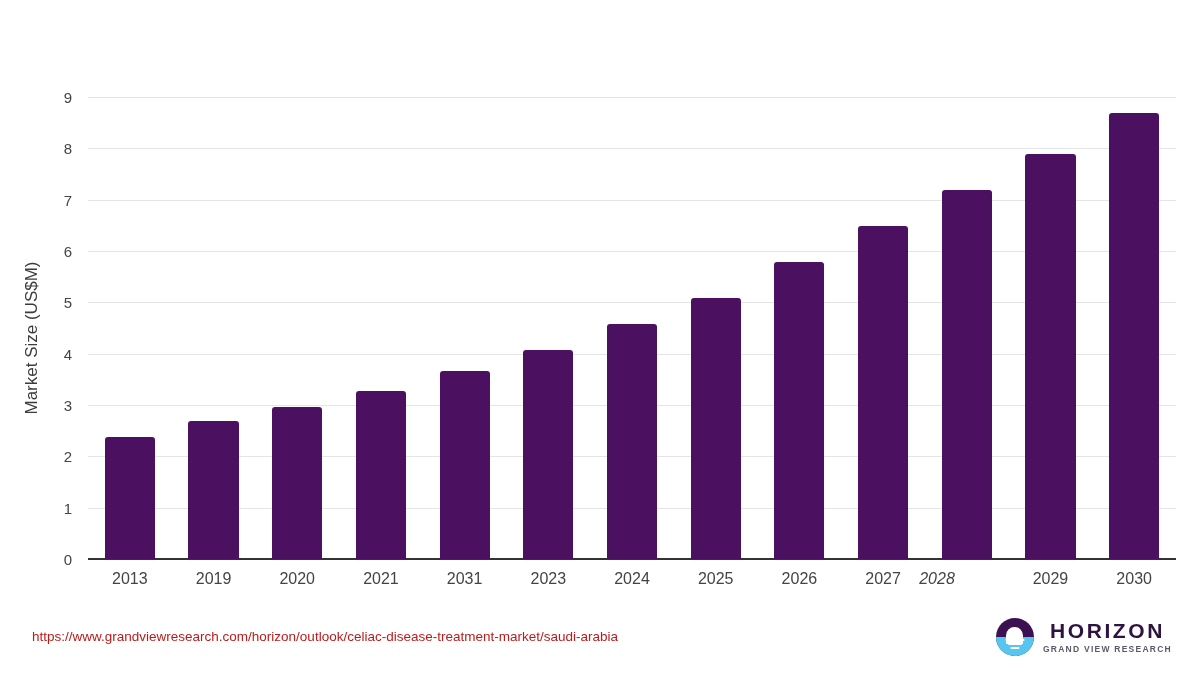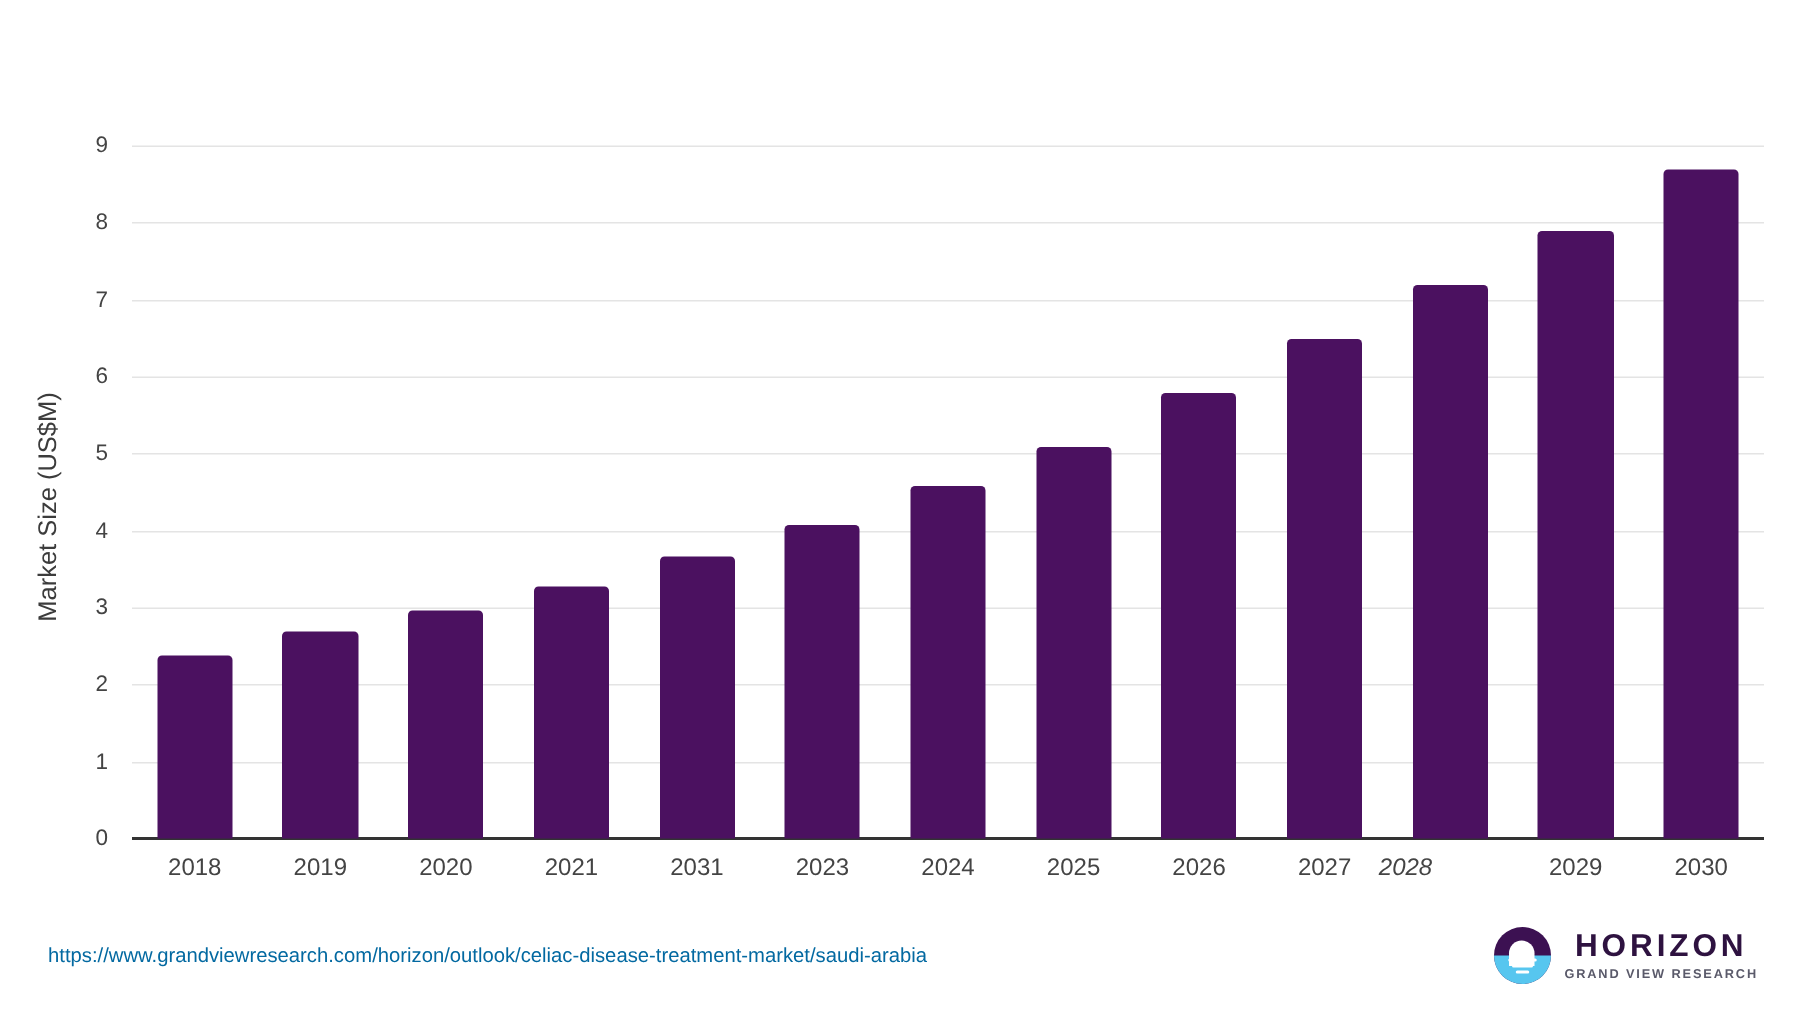--- a/index.html
+++ b/index.html
@@ -89,21 +89,21 @@
     background: #4b1160;
     border-radius: 3px 3px 0 0;
   }
 
   
   .footer-url {
     position: absolute;
     left: 32px;
     top: 629px;
     font-size: 13.5px;
-    color: #0369a1;
+    color: #b91c1c;
     white-space: nowrap;
   }
   .logo {
     position: absolute;
     right: 28px;
     top: 618px;
     display: flex;
     align-items: center;
     gap: 9px;
     text-align: center;
@@ -201,21 +201,21 @@
         <div class="bar" title="2023: 4.07" style="left: 523.2px; width: 50.2154px; top: 350.073px; height: 208.927px; background: rgb(75, 17, 96);"></div>
         <div class="bar" title="2024: 4.58" style="left: 606.892px; width: 50.2154px; top: 323.893px; height: 235.107px; background: rgb(75, 17, 96);"></div>
         <div class="bar" title="2025: 5.08" style="left: 690.585px; width: 50.2154px; top: 298.227px; height: 260.773px; background: rgb(75, 17, 96);"></div>
         <div class="bar" title="2026: 5.78" style="left: 774.277px; width: 50.2154px; top: 262.293px; height: 296.707px; background: rgb(75, 17, 96);"></div>
         <div class="bar" title="2027: 6.48" style="left: 857.969px; width: 50.2154px; top: 226.36px; height: 332.64px; background: rgb(75, 17, 96);"></div>
         <div class="bar" title="2028: 7.18" style="left: 941.662px; width: 50.2154px; top: 190.427px; height: 368.573px; background: rgb(75, 17, 96);"></div>
         <div class="bar" title="2029: 7.89" style="left: 1025.35px; width: 50.2154px; top: 153.98px; height: 405.02px; background: rgb(75, 17, 96);"></div>
         <div class="bar" title="2030: 8.68" style="left: 1109.05px; width: 50.2154px; top: 113.427px; height: 445.573px; background: rgb(75, 17, 96);"></div>
       </div>
     <div class="xtick-layer">
-        <div class="xtick" style="left: 129.846px;">2018</div>
+        <div class="xtick" style="left: 129.846px;">2013</div>
         <div class="xtick" style="left: 213.538px;">2019</div>
         <div class="xtick" style="left: 297.231px;">2020</div>
         <div class="xtick" style="left: 380.923px;">2021</div>
         <div class="xtick" style="left: 464.615px;">2031</div>
         <div class="xtick" style="left: 548.308px;">2023</div>
         <div class="xtick" style="left: 632px;">2024</div>
         <div class="xtick" style="left: 715.692px;">2025</div>
         <div class="xtick" style="left: 799.385px;">2026</div>
         <div class="xtick" style="left: 883.077px;">2027</div>
         <div class="xtick" style="left: 937px; font-style: italic;">2028</div>

